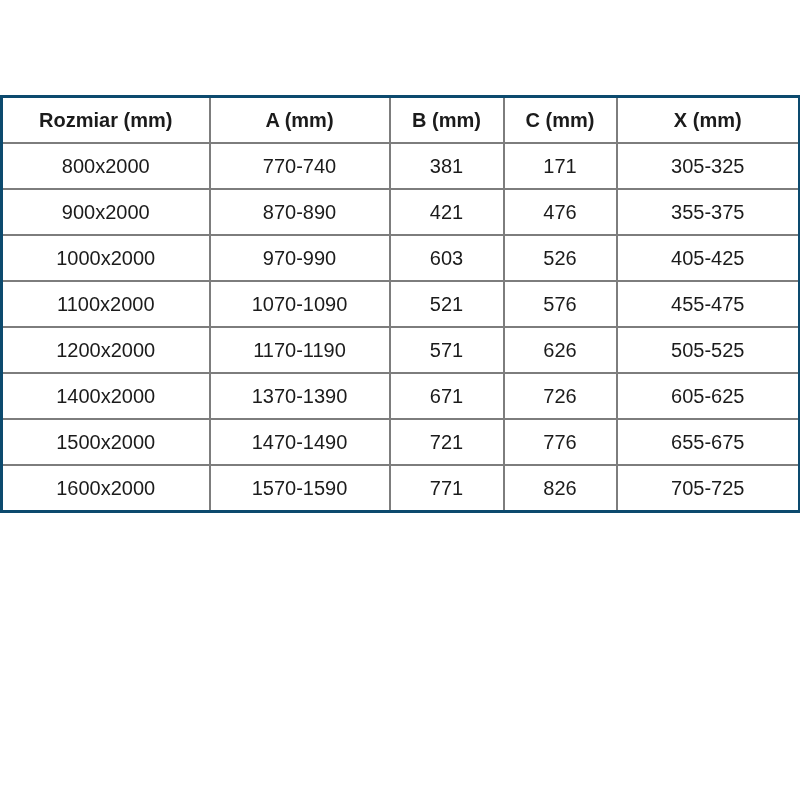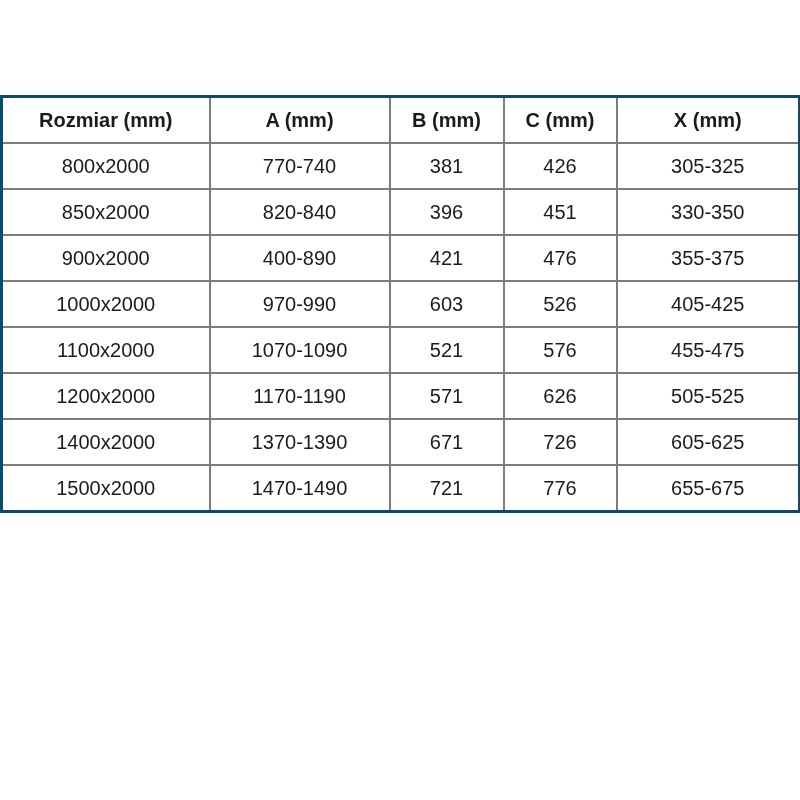--- a/index.html
+++ b/index.html
@@ -61,33 +61,26 @@
       <th>B (mm)</th>
       <th>C (mm)</th>
       <th>X (mm)</th>
     </tr>
   </thead>
   <tbody id="table-body">
       <tr>
         <td>800x2000</td>
         <td>770-740</td>
         <td>381</td>
-        <td>426</td>
+        <td>171</td>
         <td>305-325</td>
       </tr>
       <tr>
-        <td>850x2000</td>
-        <td>820-840</td>
-        <td>396</td>
-        <td>451</td>
-        <td>330-350</td>
-      </tr>
-      <tr>
         <td>900x2000</td>
-        <td>400-890</td>
+        <td>870-890</td>
         <td>421</td>
         <td>476</td>
         <td>355-375</td>
       </tr>
       <tr>
         <td>1000x2000</td>
         <td>970-990</td>
         <td>603</td>
         <td>526</td>
         <td>405-425</td>
@@ -113,14 +106,21 @@
         <td>726</td>
         <td>605-625</td>
       </tr>
       <tr>
         <td>1500x2000</td>
         <td>1470-1490</td>
         <td>721</td>
         <td>776</td>
         <td>655-675</td>
       </tr>
+      <tr>
+        <td>1600x2000</td>
+        <td>1570-1590</td>
+        <td>771</td>
+        <td>826</td>
+        <td>705-725</td>
+      </tr>
     </tbody>
 </table>
 
 </body></html>

